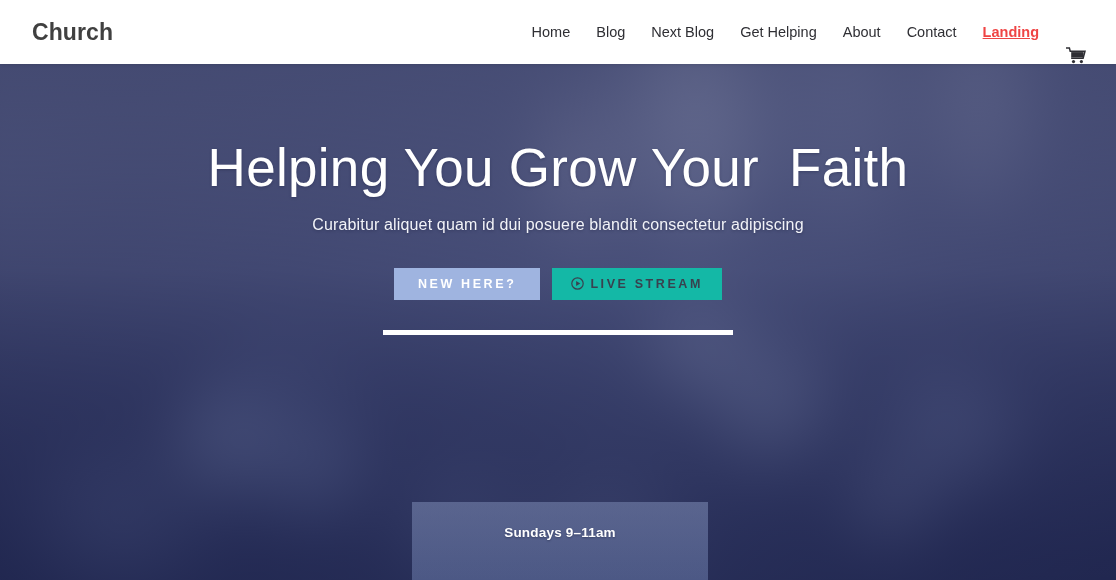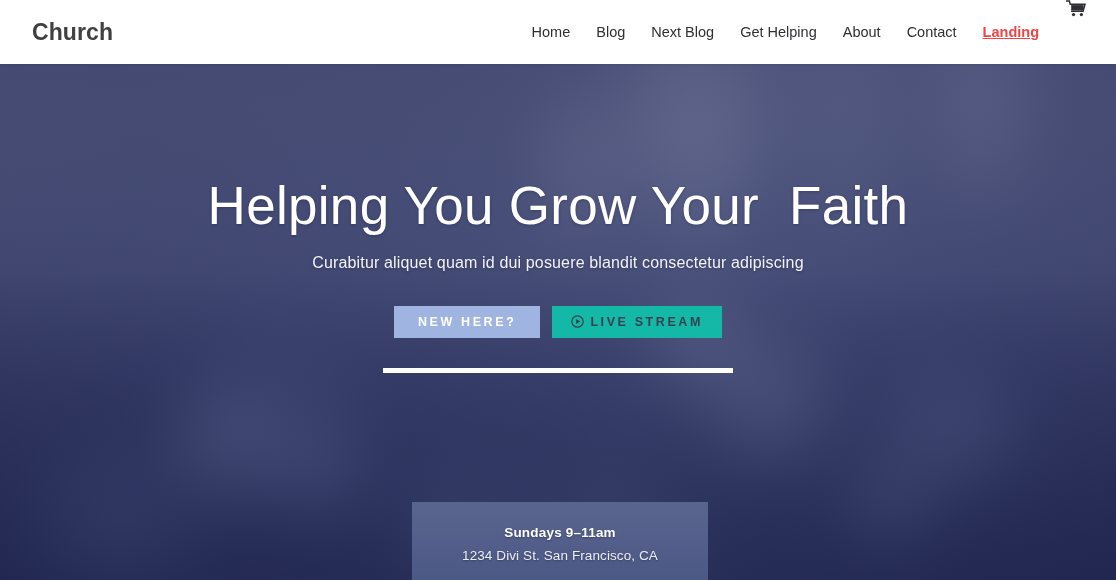--- a/index.html
+++ b/index.html
@@ -38,21 +38,21 @@
   .brand {
     font-size: 23px;
     font-weight: bold;
     color: #404040;
     letter-spacing: 0.1px;
     white-space: nowrap;
   }
 
   .nav {
     display: flex;
-    align-items: flex-start;
+    align-items: flex-end;
     gap: 0;
   }
 
   .nav-item {
     font-size: 14.5px;
     color: #2f2f34;
     padding: 0 13px;
     white-space: nowrap;
     cursor: pointer;
     line-height: 64px;
@@ -116,21 +116,21 @@
   .hero-content {
     position: absolute;
     inset: 0;
     z-index: 5;
     display: flex;
     flex-direction: column;
     align-items: center;
   }
 
   .hero-title {
-    margin-top: 114px;
+    margin-top: 76px;
     font-size: 53px;
     font-weight: 300;
     color: #ffffff;
     letter-spacing: 0.3px;
     line-height: 1.05;
     text-align: center;
     white-space: pre;
     text-shadow: 0 1px 3px rgba(20,24,52,0.30);
   }
 
@@ -283,18 +283,17 @@
     </div>
 
     <div class="info-card">
       <div class="card-sky"></div>
       <svg class="mountains" viewBox="0 0 296 82" preserveAspectRatio="none">
         <path d="M0,58 L34,44 L62,52 L96,36 L128,48 L160,30 L186,42 L214,26 L246,40 L272,32 L296,44 L296,82 L0,82 Z" fill="#47537f" opacity="0.75"></path>
         <path d="M0,70 L40,58 L74,66 L110,52 L146,62 L182,48 L220,60 L258,50 L296,60 L296,82 L0,82 Z" fill="#414d78" opacity="0.85"></path>
       </svg>
       <div class="card-text">
         <div class="card-time">Sundays 9–11am</div>
-        <div class="card-address">1234 Divi St. San Francisco, CA</div>
       </div>
     </div>
   </section>
 
 </div>
 
 </body></html>

